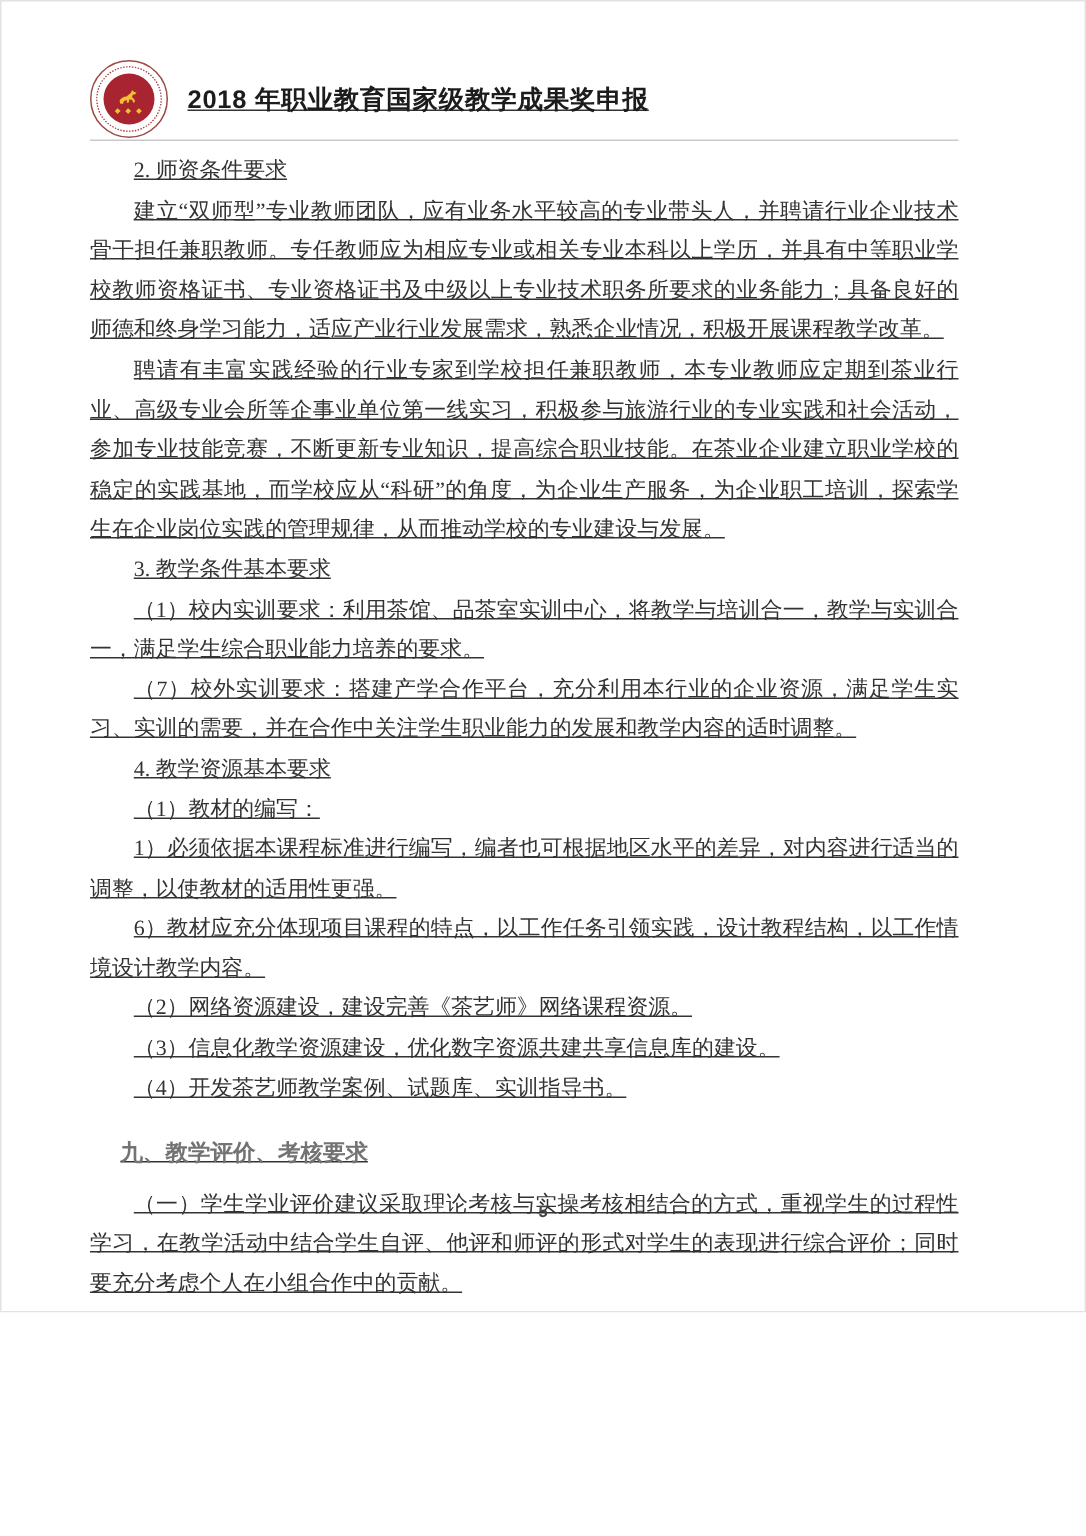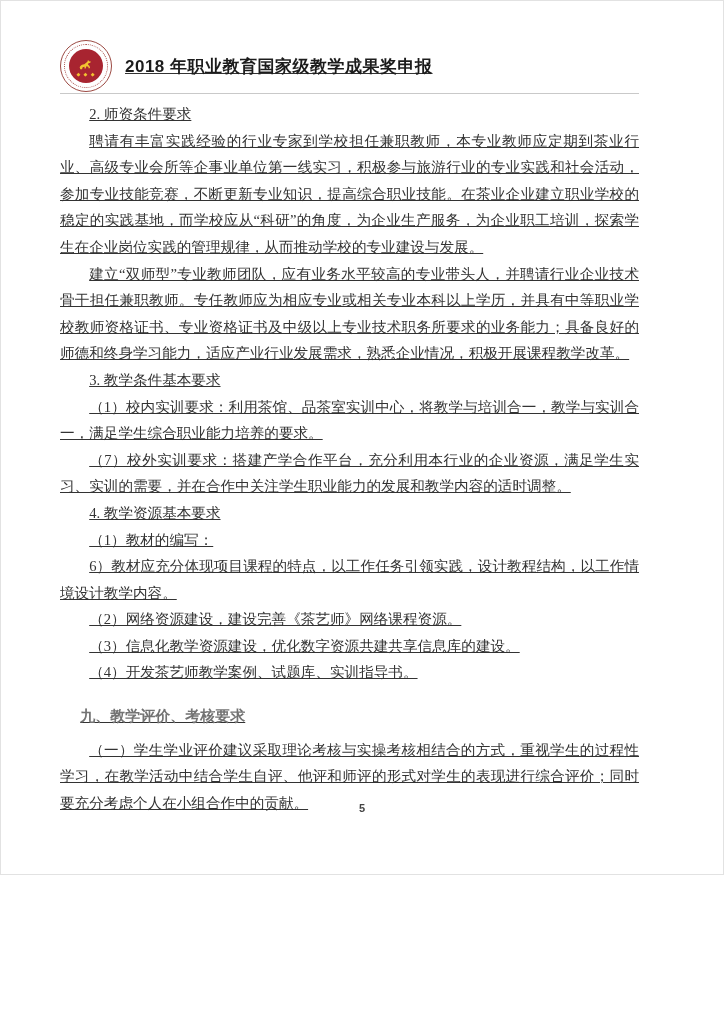--- a/index.html
+++ b/index.html
@@ -112,27 +112,28 @@
           <path fill="#f2c230" d="M2.5 15.5c1.2-3 4-4.6 7-4.6l4.6-3.6.9-2.8 1.8 1.8 2.8.9-1.8 1.8h-1.9l-.9 2.7c1.9 1 3 2.8 3 4.7l-1.8.9-.9-2.7-2.8-.9-.9 3.6h-1.8l0-2.7-2.8.9-.9 2.7H3.4z"></path>
         </svg>
         <div class="seal-stars">◆ ◆ ◆</div>
       </div>
     </div>
     <h1 class="doc-title">2018 年职业教育国家级教学成果奖申报</h1>
   </header>
 
   <main class="doc-body" id="doc-body">
       <p class="paragraph">2. 师资条件要求</p>
+      <p class="paragraph">建立“双师型”专业教师团队，应有业务水平较高的专业带头人，并聘请行业企业技术骨干担任兼职教师。专任教师应为相应专业或相关专业本科以上学历，并具有中等职业学校教师资格证书、专业资格证书及中级以上专业技术职务所要求的业务能力；具备良好的师德和终身学习能力，适应产业行业发展需求，熟悉企业情况，积极开展课程教学改革。</p>
       <p class="paragraph">聘请有丰富实践经验的行业专家到学校担任兼职教师，本专业教师应定期到茶业行业、高级专业会所等企事业单位第一线实习，积极参与旅游行业的专业实践和社会活动，参加专业技能竞赛，不断更新专业知识，提高综合职业技能。在茶业企业建立职业学校的稳定的实践基地，而学校应从“科研”的角度，为企业生产服务，为企业职工培训，探索学生在企业岗位实践的管理规律，从而推动学校的专业建设与发展。</p>
-      <p class="paragraph">建立“双师型”专业教师团队，应有业务水平较高的专业带头人，并聘请行业企业技术骨干担任兼职教师。专任教师应为相应专业或相关专业本科以上学历，并具有中等职业学校教师资格证书、专业资格证书及中级以上专业技术职务所要求的业务能力；具备良好的师德和终身学习能力，适应产业行业发展需求，熟悉企业情况，积极开展课程教学改革。</p>
       <p class="paragraph">3. 教学条件基本要求</p>
       <p class="paragraph">（1）校内实训要求：利用茶馆、品茶室实训中心，将教学与培训合一，教学与实训合一，满足学生综合职业能力培养的要求。</p>
       <p class="paragraph">（7）校外实训要求：搭建产学合作平台，充分利用本行业的企业资源，满足学生实习、实训的需要，并在合作中关注学生职业能力的发展和教学内容的适时调整。</p>
       <p class="paragraph">4. 教学资源基本要求</p>
       <p class="paragraph">（1）教材的编写：</p>
+      <p class="paragraph">1）必须依据本课程标准进行编写，编者也可根据地区水平的差异，对内容进行适当的调整，以使教材的适用性更强。</p>
       <p class="paragraph">6）教材应充分体现项目课程的特点，以工作任务引领实践，设计教程结构，以工作情境设计教学内容。</p>
       <p class="paragraph">（2）网络资源建设，建设完善《茶艺师》网络课程资源。</p>
       <p class="paragraph">（3）信息化教学资源建设，优化数字资源共建共享信息库的建设。</p>
       <p class="paragraph">（4）开发茶艺师教学案例、试题库、实训指导书。</p>
       <p class="heading">九、教学评价、考核要求</p>
       <p class="paragraph">（一）学生学业评价建议采取理论考核与实操考核相结合的方式，重视学生的过程性学习，在教学活动中结合学生自评、他评和师评的形式对学生的表现进行综合评价；同时要充分考虑个人在小组合作中的贡献。</p>
     </main>
 
   <footer class="doc-footer">
     <span class="page-number">5</span>

